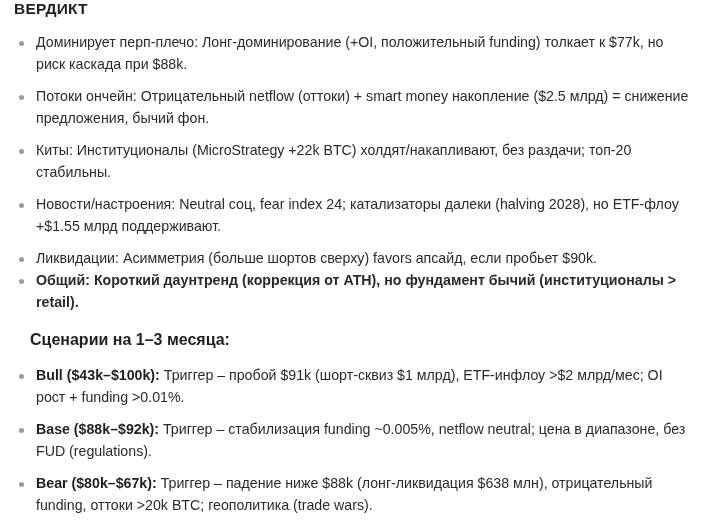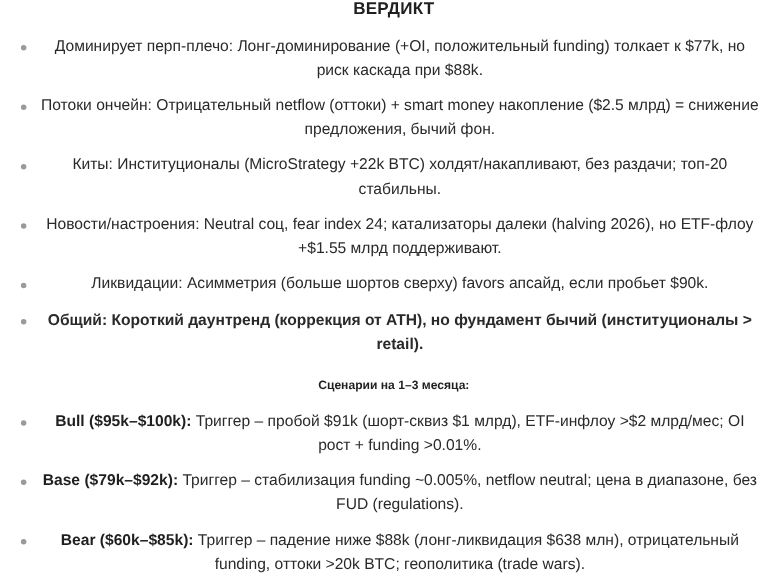--- a/index.html
+++ b/index.html
@@ -10,21 +10,20 @@
     body {
       width: 702px;
       height: 532px;
       overflow: hidden;
       font-family: "Liberation Sans", "DejaVu Sans", sans-serif;
       color: #1f1f1f;
     }
     .doc {
       padding: 0 0 0 14px;
       position: relative;
-      text-align: center;
     }
     .h-verdict {
       font-weight: 700;
       font-size: 15.5px;
       letter-spacing: 0.2px;
       color: #1f1f1f;
       margin: 0;
       padding-top: 0px;
       line-height: 18px;
       height: 18px;
@@ -50,23 +49,23 @@
       height: 5px;
       border-radius: 50%;
       background: #9a9a9a;
     }
     ul.items li b {
       font-weight: 700;
       color: #1f1f1f;
     }
     .sub-h {
       font-weight: 700;
-      font-size: 11px;
+      font-size: 16px;
       color: #1f1f1f;
-      margin: 4px;
+      margin: 16px;
       line-height: 18px;
     }
   </style>
 </head>
 <body>
 
 <div class="doc">
   <h2 class="h-verdict">ВЕРДИКТ</h2>
 
   <ul class="items" style="margin-top:14px;">
@@ -77,41 +76,41 @@
     <li style="height:43px;margin-bottom:11px;">
       <span class="bullet"></span>
       <span>Потоки ончейн: Отрицательный netflow (оттоки) + smart money накопление ($2.5 млрд) = снижение предложения, бычий фон.</span>
     </li>
     <li style="height:43px;margin-bottom:11px;">
       <span class="bullet"></span>
       <span>Киты: Институционалы (MicroStrategy +22k BTC) холдят/накапливают, без раздачи; топ-20 стабильны.</span>
     </li>
     <li style="height:43px;margin-bottom:11px;">
       <span class="bullet"></span>
-      <span>Новости/настроения: Neutral соц, fear index 24; катализаторы далеки (halving 2026), но ETF-флоу +$1.55 млрд поддерживают.</span>
+      <span>Новости/настроения: Neutral соц, fear index 24; катализаторы далеки (halving 2028), но ETF-флоу +$1.55 млрд поддерживают.</span>
     </li>
-    <li style="height:22px;margin-bottom:11px;">
+    <li style="height:22px;">
       <span class="bullet"></span>
       <span>Ликвидации: Асимметрия (больше шортов сверху) favors апсайд, если пробьет $90k.</span>
     </li>
     <li style="height:43px;margin-bottom:0;font-weight:bold;">
       <span class="bullet"></span>
       <span>Общий: Короткий даунтренд (коррекция от ATH), но фундамент бычий (институционалы &gt; retail).</span>
     </li>
   </ul>
 
   <h3 class="sub-h" style="margin-top:18px;">Сценарии на 1–3 месяца:</h3>
 
   <ul class="items" style="margin-top:13px;">
     <li style="height:43px;margin-bottom:11px;">
       <span class="bullet"></span>
-      <b>Bull ($95k–$100k):</b><span> Триггер – пробой $91k (шорт-сквиз $1 млрд), ETF-инфлоу &gt;$2 млрд/мес; OI рост + funding &gt;0.01%.</span>
+      <b>Bull ($43k–$100k):</b><span> Триггер – пробой $91k (шорт-сквиз $1 млрд), ETF-инфлоу &gt;$2 млрд/мес; OI рост + funding &gt;0.01%.</span>
     </li>
     <li style="height:43px;margin-bottom:11px;">
       <span class="bullet"></span>
-      <b>Base ($79k–$92k):</b><span> Триггер – стабилизация funding ~0.005%, netflow neutral; цена в диапазоне, без FUD (regulations).</span>
+      <b>Base ($88k–$92k):</b><span> Триггер – стабилизация funding ~0.005%, netflow neutral; цена в диапазоне, без FUD (regulations).</span>
     </li>
     <li style="height:43px;margin-bottom:0;">
       <span class="bullet"></span>
-      <b>Bear ($60k–$85k):</b><span> Триггер – падение ниже $88k (лонг-ликвидация $638 млн), отрицательный funding, оттоки &gt;20k BTC; геополитика (trade wars).</span>
+      <b>Bear ($80k–$67k):</b><span> Триггер – падение ниже $88k (лонг-ликвидация $638 млн), отрицательный funding, оттоки &gt;20k BTC; геополитика (trade wars).</span>
     </li>
   </ul>
 </div>
 
 </body></html>

